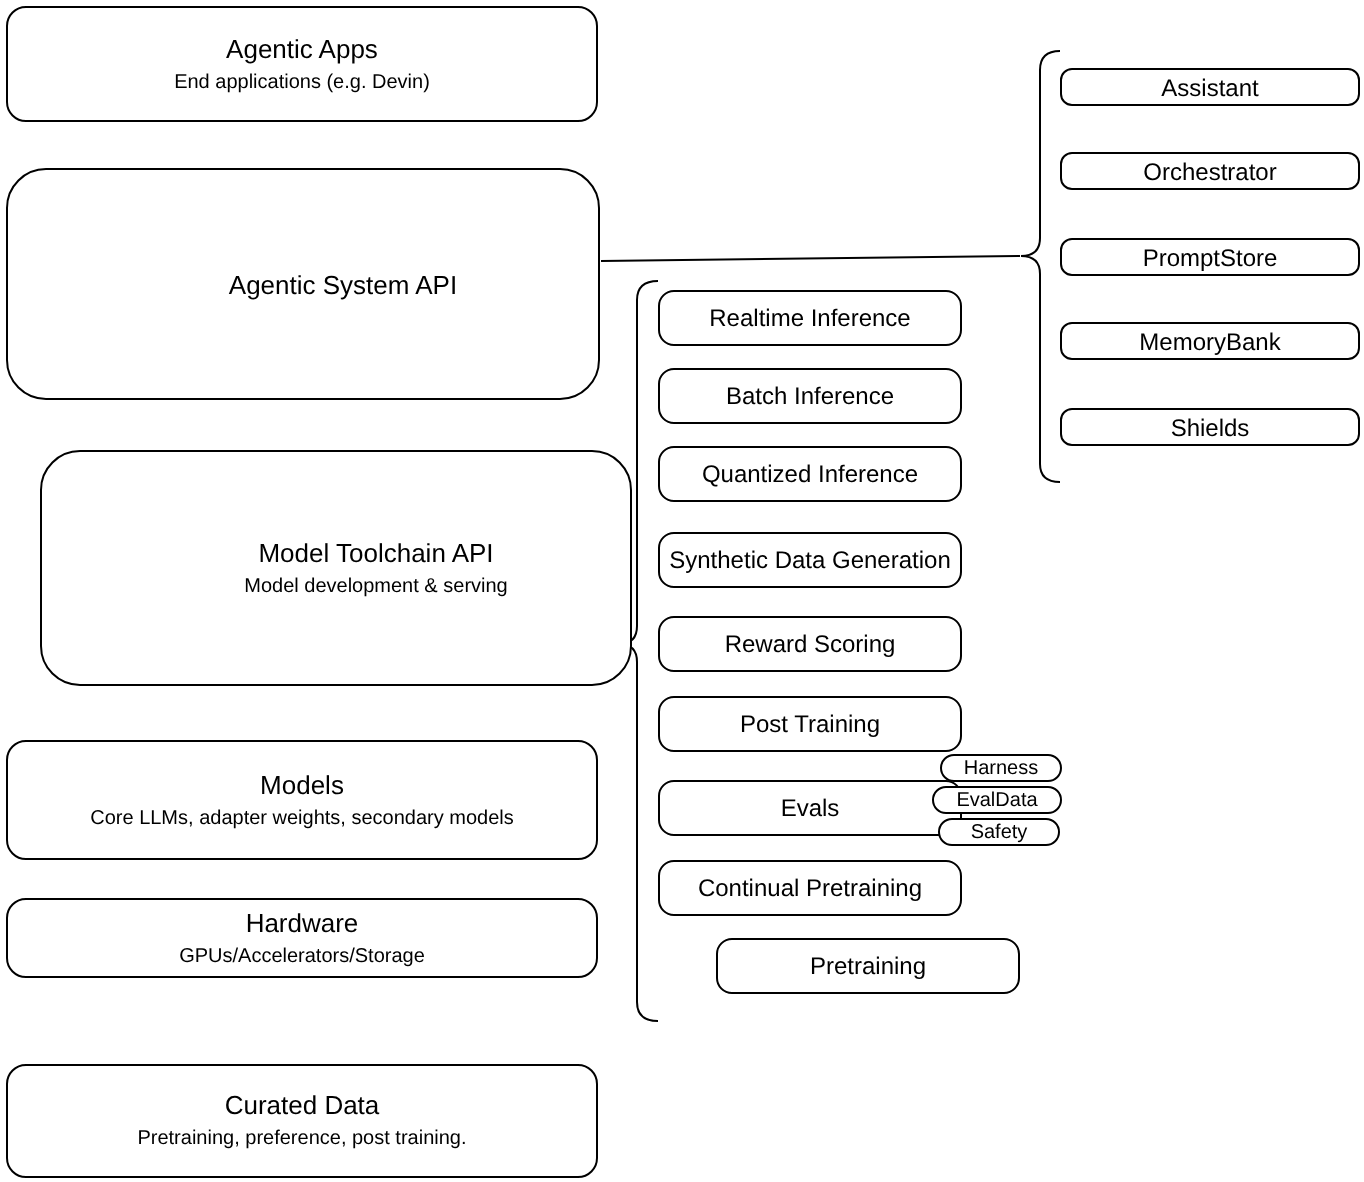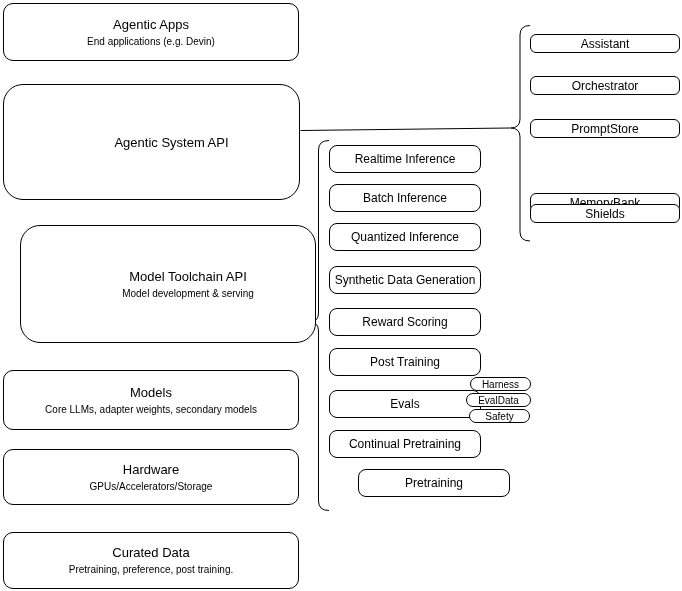--- a/index.html
+++ b/index.html
@@ -85,21 +85,21 @@
   <div class="node api" style="left:20px; top:225px; width:296px; height:118px;">
     <div class="node-title">Model Toolchain API</div>
     <div class="node-subtitle">Model development &amp; serving</div>
   </div>
 
   <div class="node big" style="left:3px; top:370px; width:296px; height:60px;">
     <div class="node-title">Models</div>
     <div class="node-subtitle">Core LLMs, adapter weights, secondary models</div>
   </div>
 
-  <div class="node big" style="left:3px; top:449px; width:296px; height:56px;">
+  <div class="node big" style="left:3px; top:449px; width:296px; height:40px;">
     <div class="node-title">Hardware</div>
     <div class="node-subtitle">GPUs/Accelerators/Storage</div>
   </div>
 
   <div class="node big" style="left:3px; top:532px; width:296px; height:57px;">
     <div class="node-title">Curated Data</div>
     <div class="node-subtitle">Pretraining, preference, post training.</div>
   </div>
 
   <div class="node mid" style="top:145px;">Realtime Inference</div>
@@ -112,16 +112,16 @@
   <div class="node mid" style="top:430px;">Continual Pretraining</div>
   <div class="node mid" style="top:469px;margin-left:29px;">Pretraining</div>
 
   <div class="node pill" style="left:470px; top:377px; width:61px;">Harness</div>
   <div class="node pill" style="left:466px; top:393px; width:65px;">EvalData</div>
   <div class="node pill" style="left:469px; top:409px; width:61px;">Safety</div>
 
   <div class="node rightbox" style="top:34px;">Assistant</div>
   <div class="node rightbox" style="top:76px;">Orchestrator</div>
   <div class="node rightbox" style="top:119px;">PromptStore</div>
-  <div class="node rightbox" style="top:161px;margin-top:32px;">MemoryBank</div>
+  <div class="node rightbox" style="top:161px;">MemoryBank</div>
   <div class="node rightbox" style="top:204px;">Shields</div>
 
 </div>
 
 </body></html>

